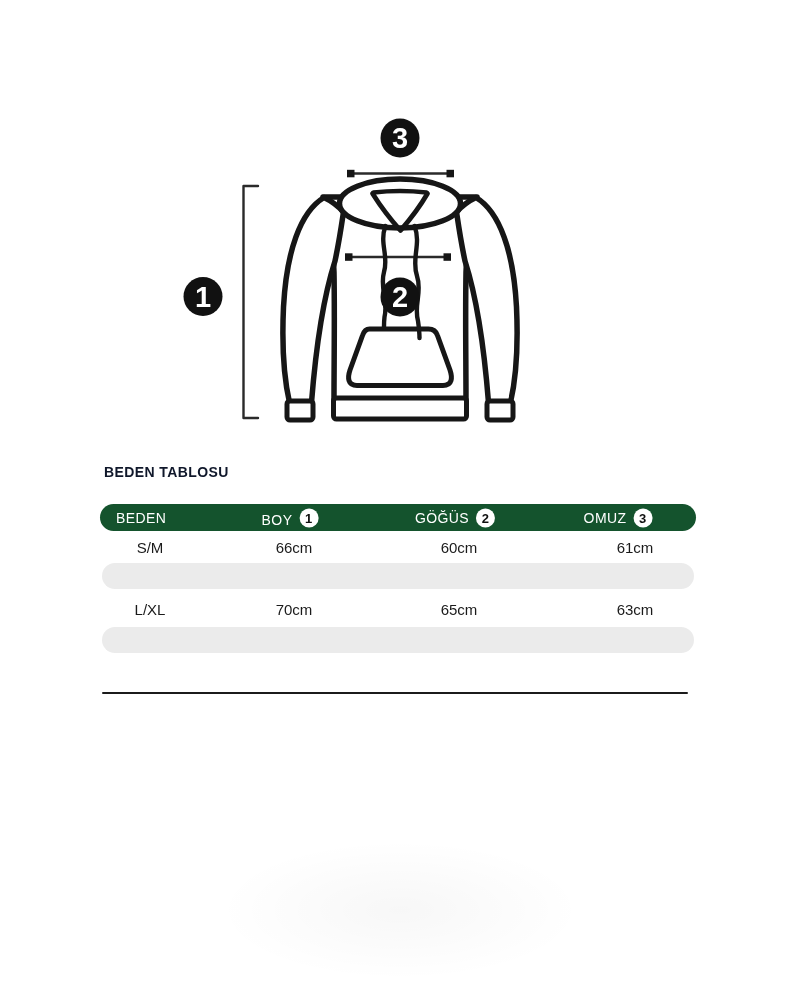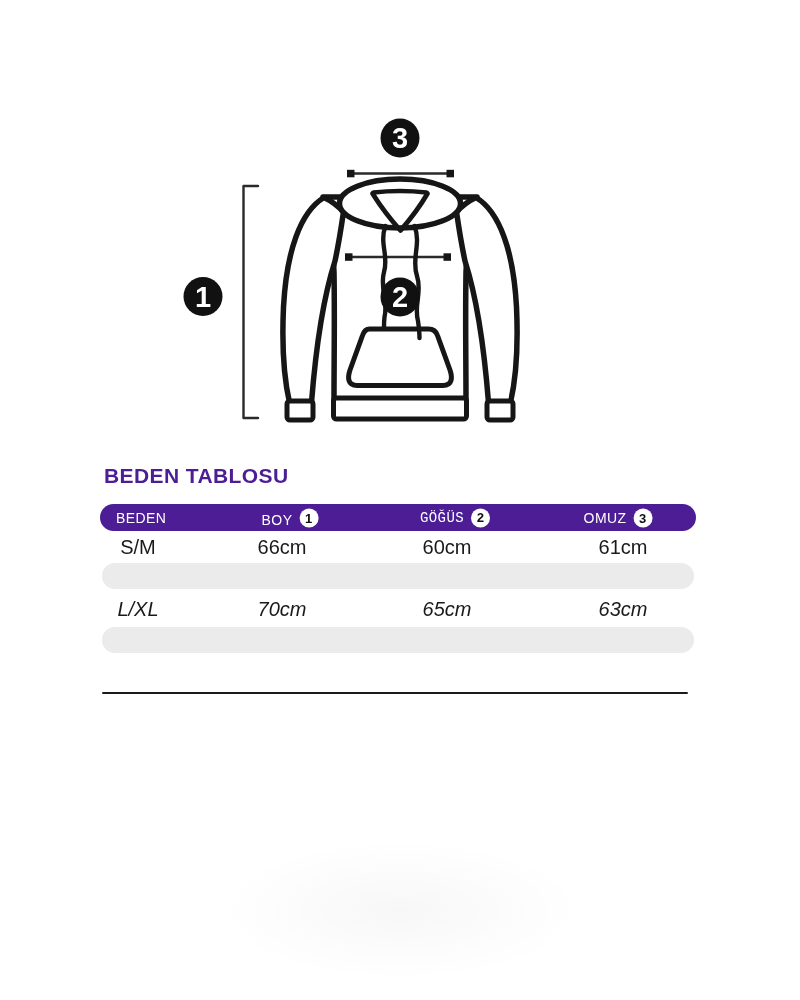--- a/index.html
+++ b/index.html
@@ -12,47 +12,47 @@
     color:#1a1a1a;
   }
   .abs { position:absolute; }
 
   
   .diagram { left:170px; top:108px; width:378px; height:340px; }
 
   
   .table-title {
     left:104px; top:464px;
-    font-size:21px; font-weight:700; letter-spacing:0.4px;
-    color:#4c1d95;
+    font-size:14px; font-weight:700; letter-spacing:0.4px;
+    color:#0f172a;
     text-align:right;
   }
   .header-bar {
     left:100px; top:504px; width:596px; height:27px;
-    background:#4c1d95; border-radius:13.5px;
+    background:#14532d; border-radius:13.5px;
     color:#ffffff;
   }
   .hcell {
     position:absolute; top:50%; transform:translate(-50%,-50%);
     font-size:14px; letter-spacing:0.4px; white-space:nowrap;
     display:flex; align-items:center; gap:7px;
   }
   .hcell.first { left:16px; transform:translateY(-50%); }
   .hcell.c2 { left:190px;align-items:flex-end; }
-  .hcell.c3 { left:355px;font-family:Liberation Mono, monospace; }
+  .hcell.c3 { left:355px; }
   .hcell.c4 { left:518px; }
   .badge {
     width:19px; height:19px; border-radius:50%;
     background:#ffffff; color:#101010;
     font-weight:700; font-size:13px; line-height:19px;
     display:flex; align-items:center; justify-content:center;
   }
-  .trow { left:96px; width:596px; height:34px; font-size:20px; font-weight:500; color:#1a1a1a; }
+  .trow { left:108px; width:596px; height:34px; font-size:15px; font-weight:500; color:#1a1a1a; }
   .trow.r1 { top:530px; }
-  .trow.r2 { top:592px;font-style:italic; }
+  .trow.r2 { top:592px; }
   .tcell { position:absolute; top:50%; transform:translate(-50%,-50%); white-space:nowrap; }
   .tcell.c1 { left:42px; }
   .tcell.c2 { left:186px; }
   .tcell.c3 { left:351px; }
   .tcell.c4 { left:527px;text-align:right; }
   .stripe {
     left:102px; width:592px; height:26px;
     border-radius:13px; background:#ebebeb;
   }
   .stripe.s1 { top:563px; }

